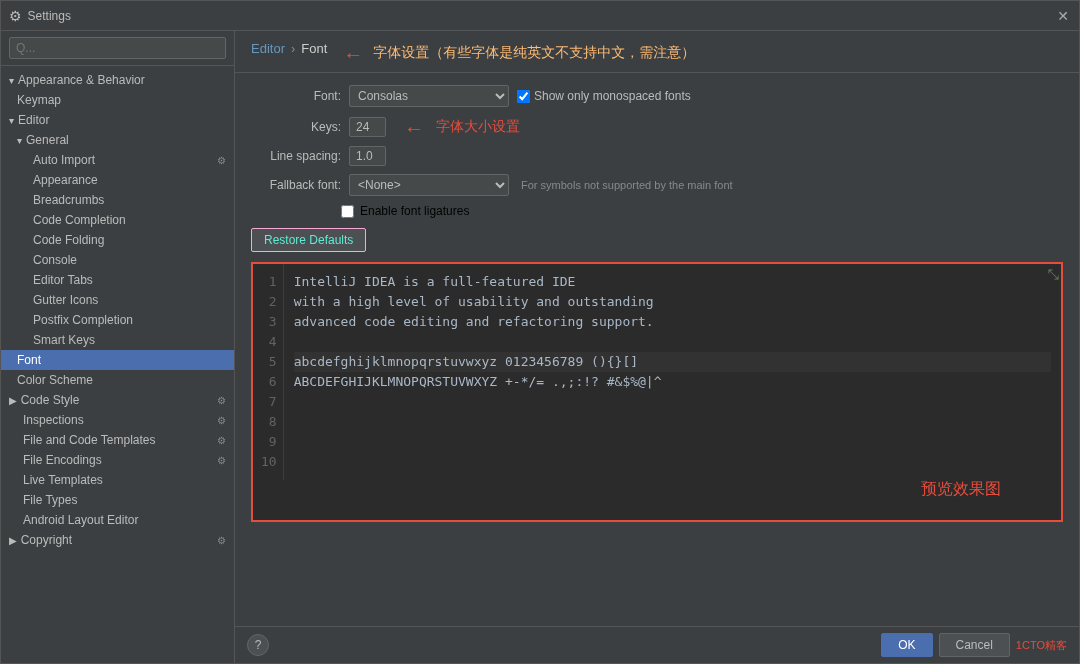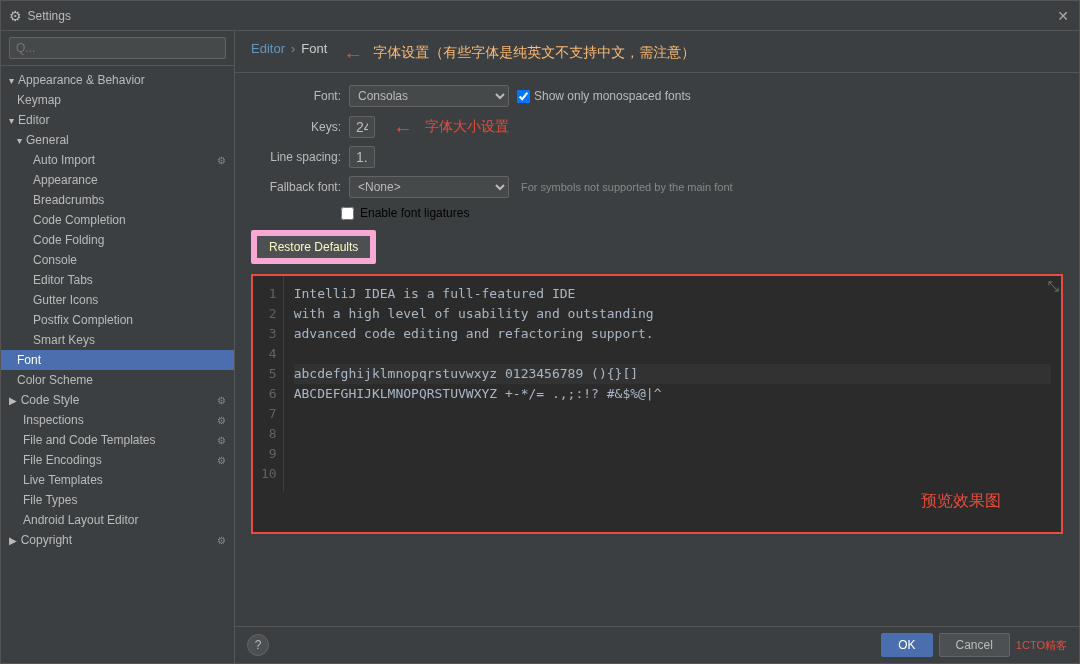--- a/index.html
+++ b/index.html
@@ -121,23 +121,23 @@
       font-size: 12px;
       border-radius: 2px;
       width: 160px;
       cursor: pointer;
     }
     .form-input {
       background: #45494a;
       border: 1px solid #646464;
       color: #bbb;
       padding: 2px 6px;
-      font-size: 14px;
+      font-size: 12px;
       border-radius: 2px;
-      width: 26px;
+      width: 37px;
     }
     .checkbox-label {
       display: flex;
       align-items: flex-end;
       gap: 4px;
       color: #bbb;
       font-size: 12px;
     }
     .checkbox-label input { cursor: pointer; }
 
@@ -151,22 +151,22 @@
       display: flex;
       align-items: center;
       gap: 6px;
       margin-bottom: 10px;
       padding-left: 90px;
       margin-top: 4px;
     }
 
     .restore-btn {
       background: #4c5052;
-      border: 6px solid #f9a8d4;
-      color: #fef9c3;
+      border: 1px solid #f9a8d4;
+      color: #5eead4;
       padding: 4px 12px;
       font-size: 12px;
       border-radius: 2px;
       cursor: pointer;
       margin-bottom: 10px;
     }
 
     
     .preview-container {
       position: relative;

